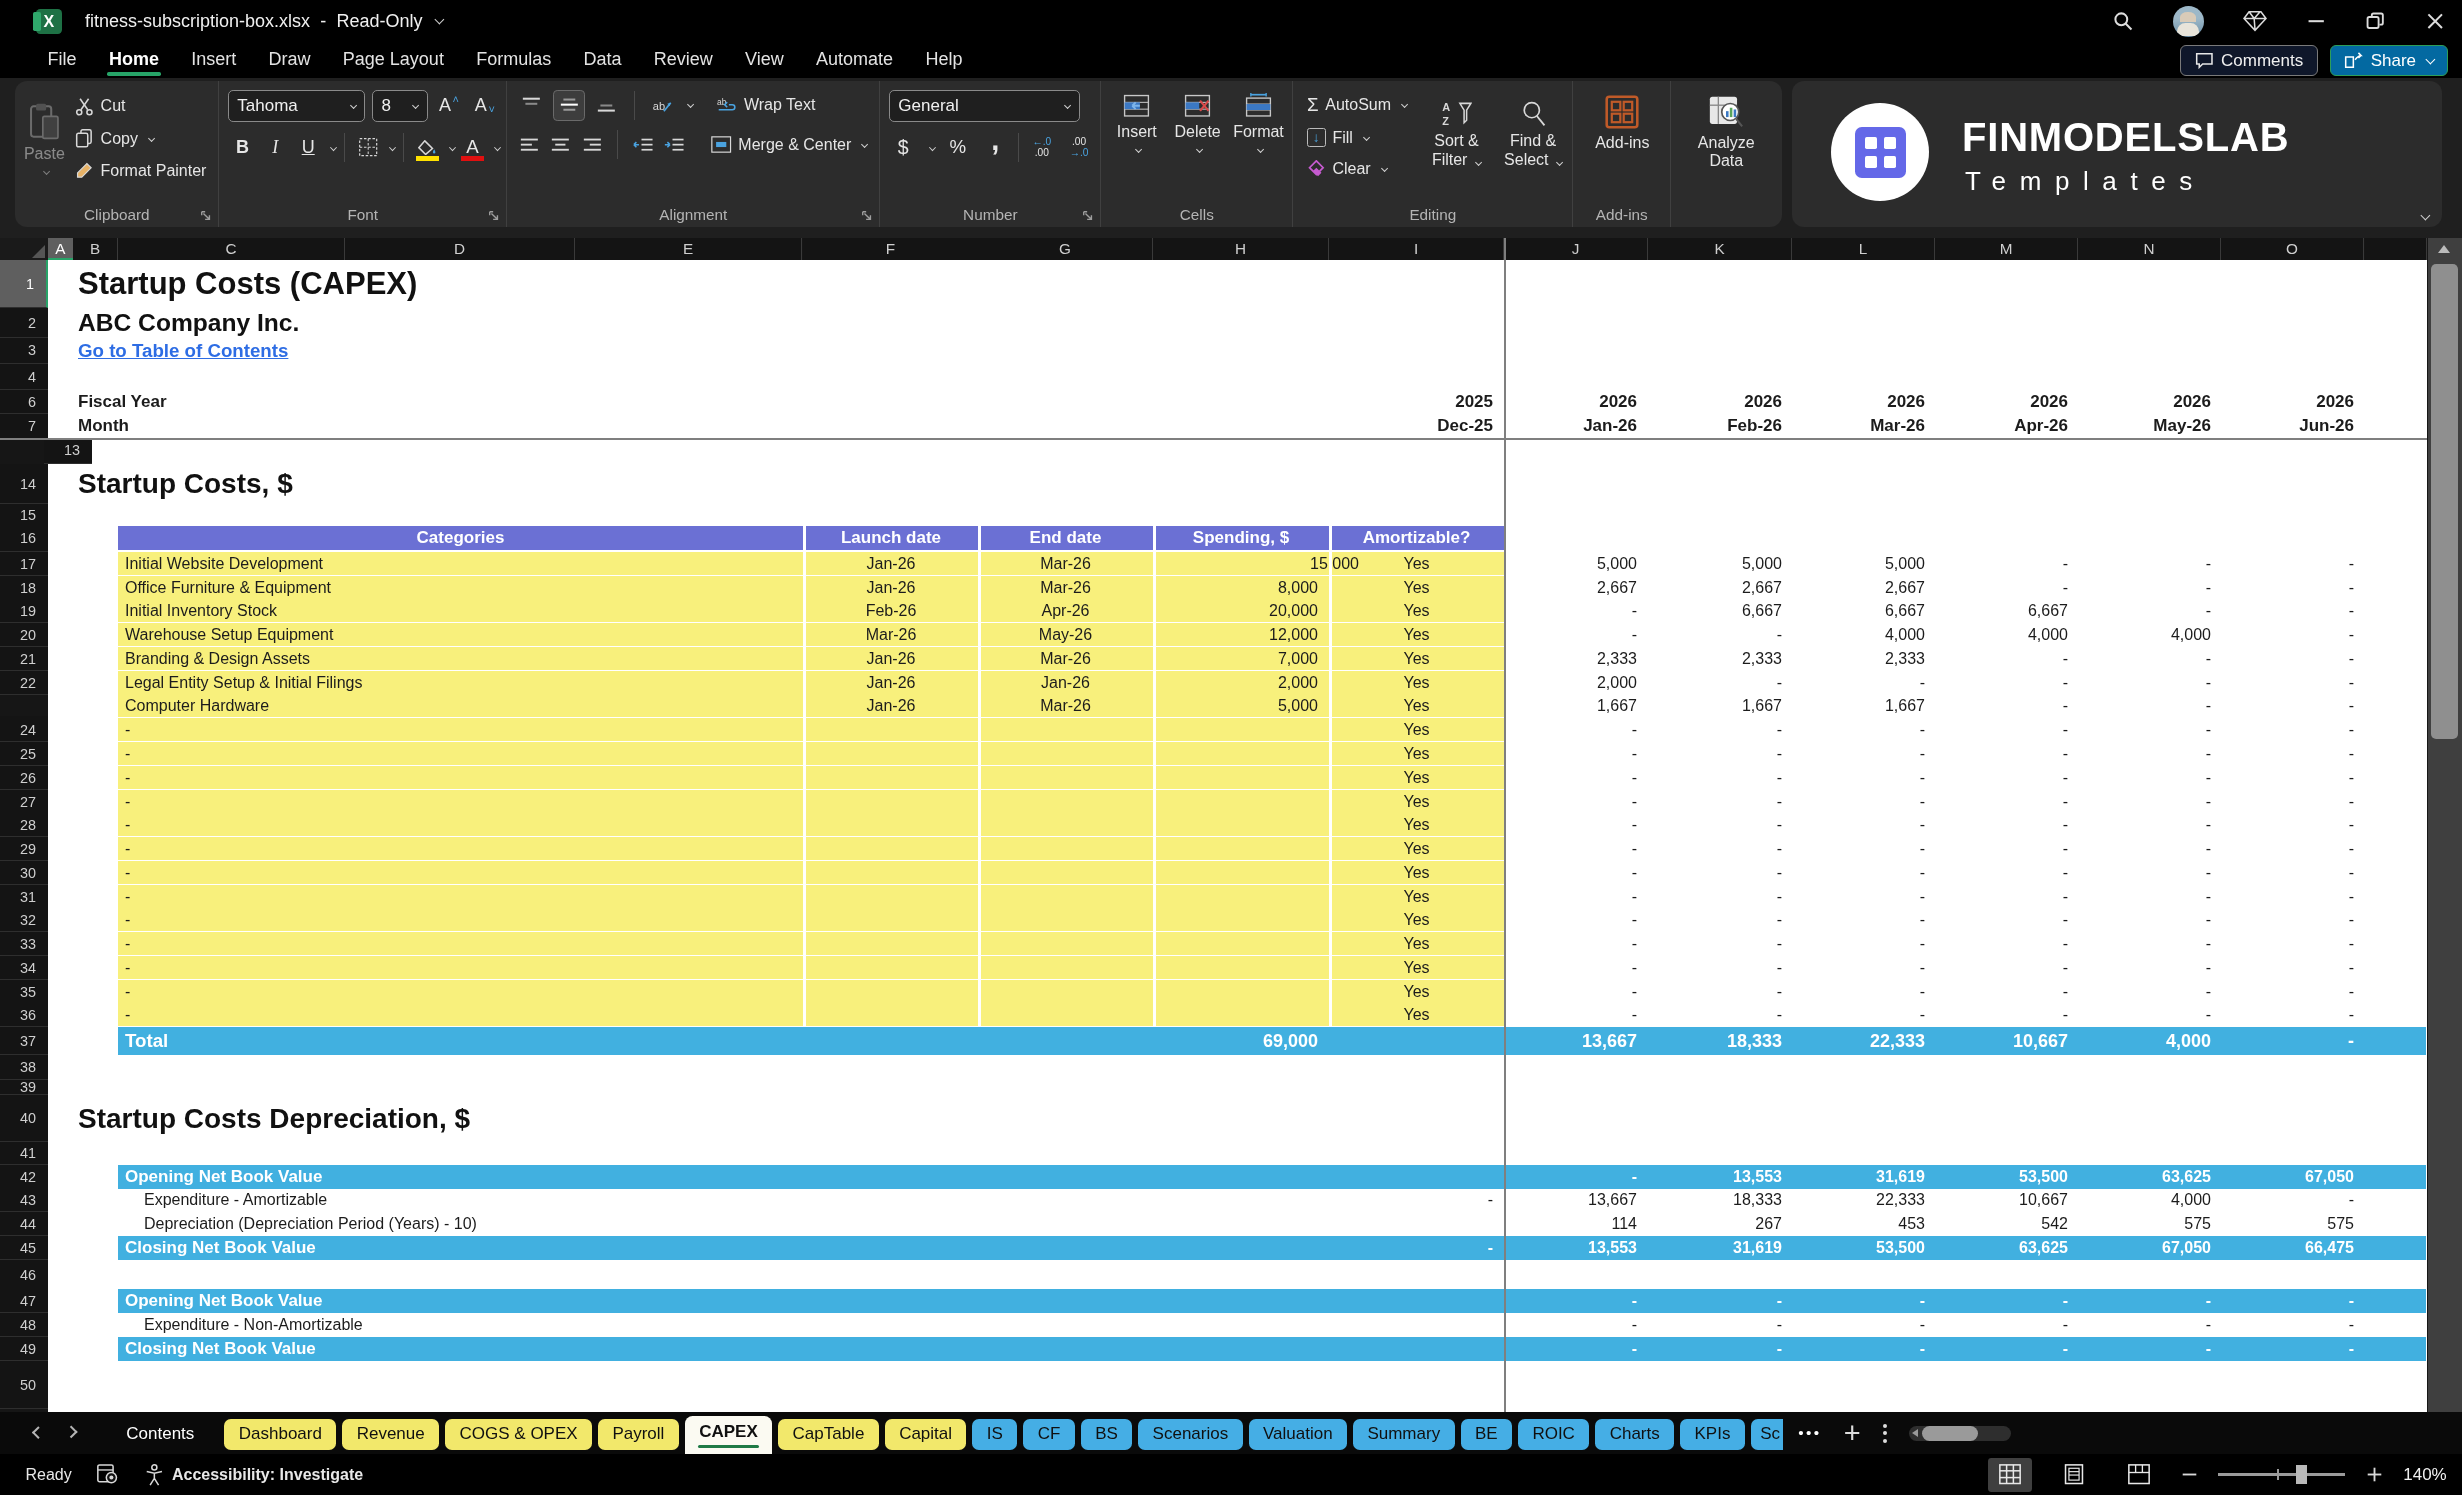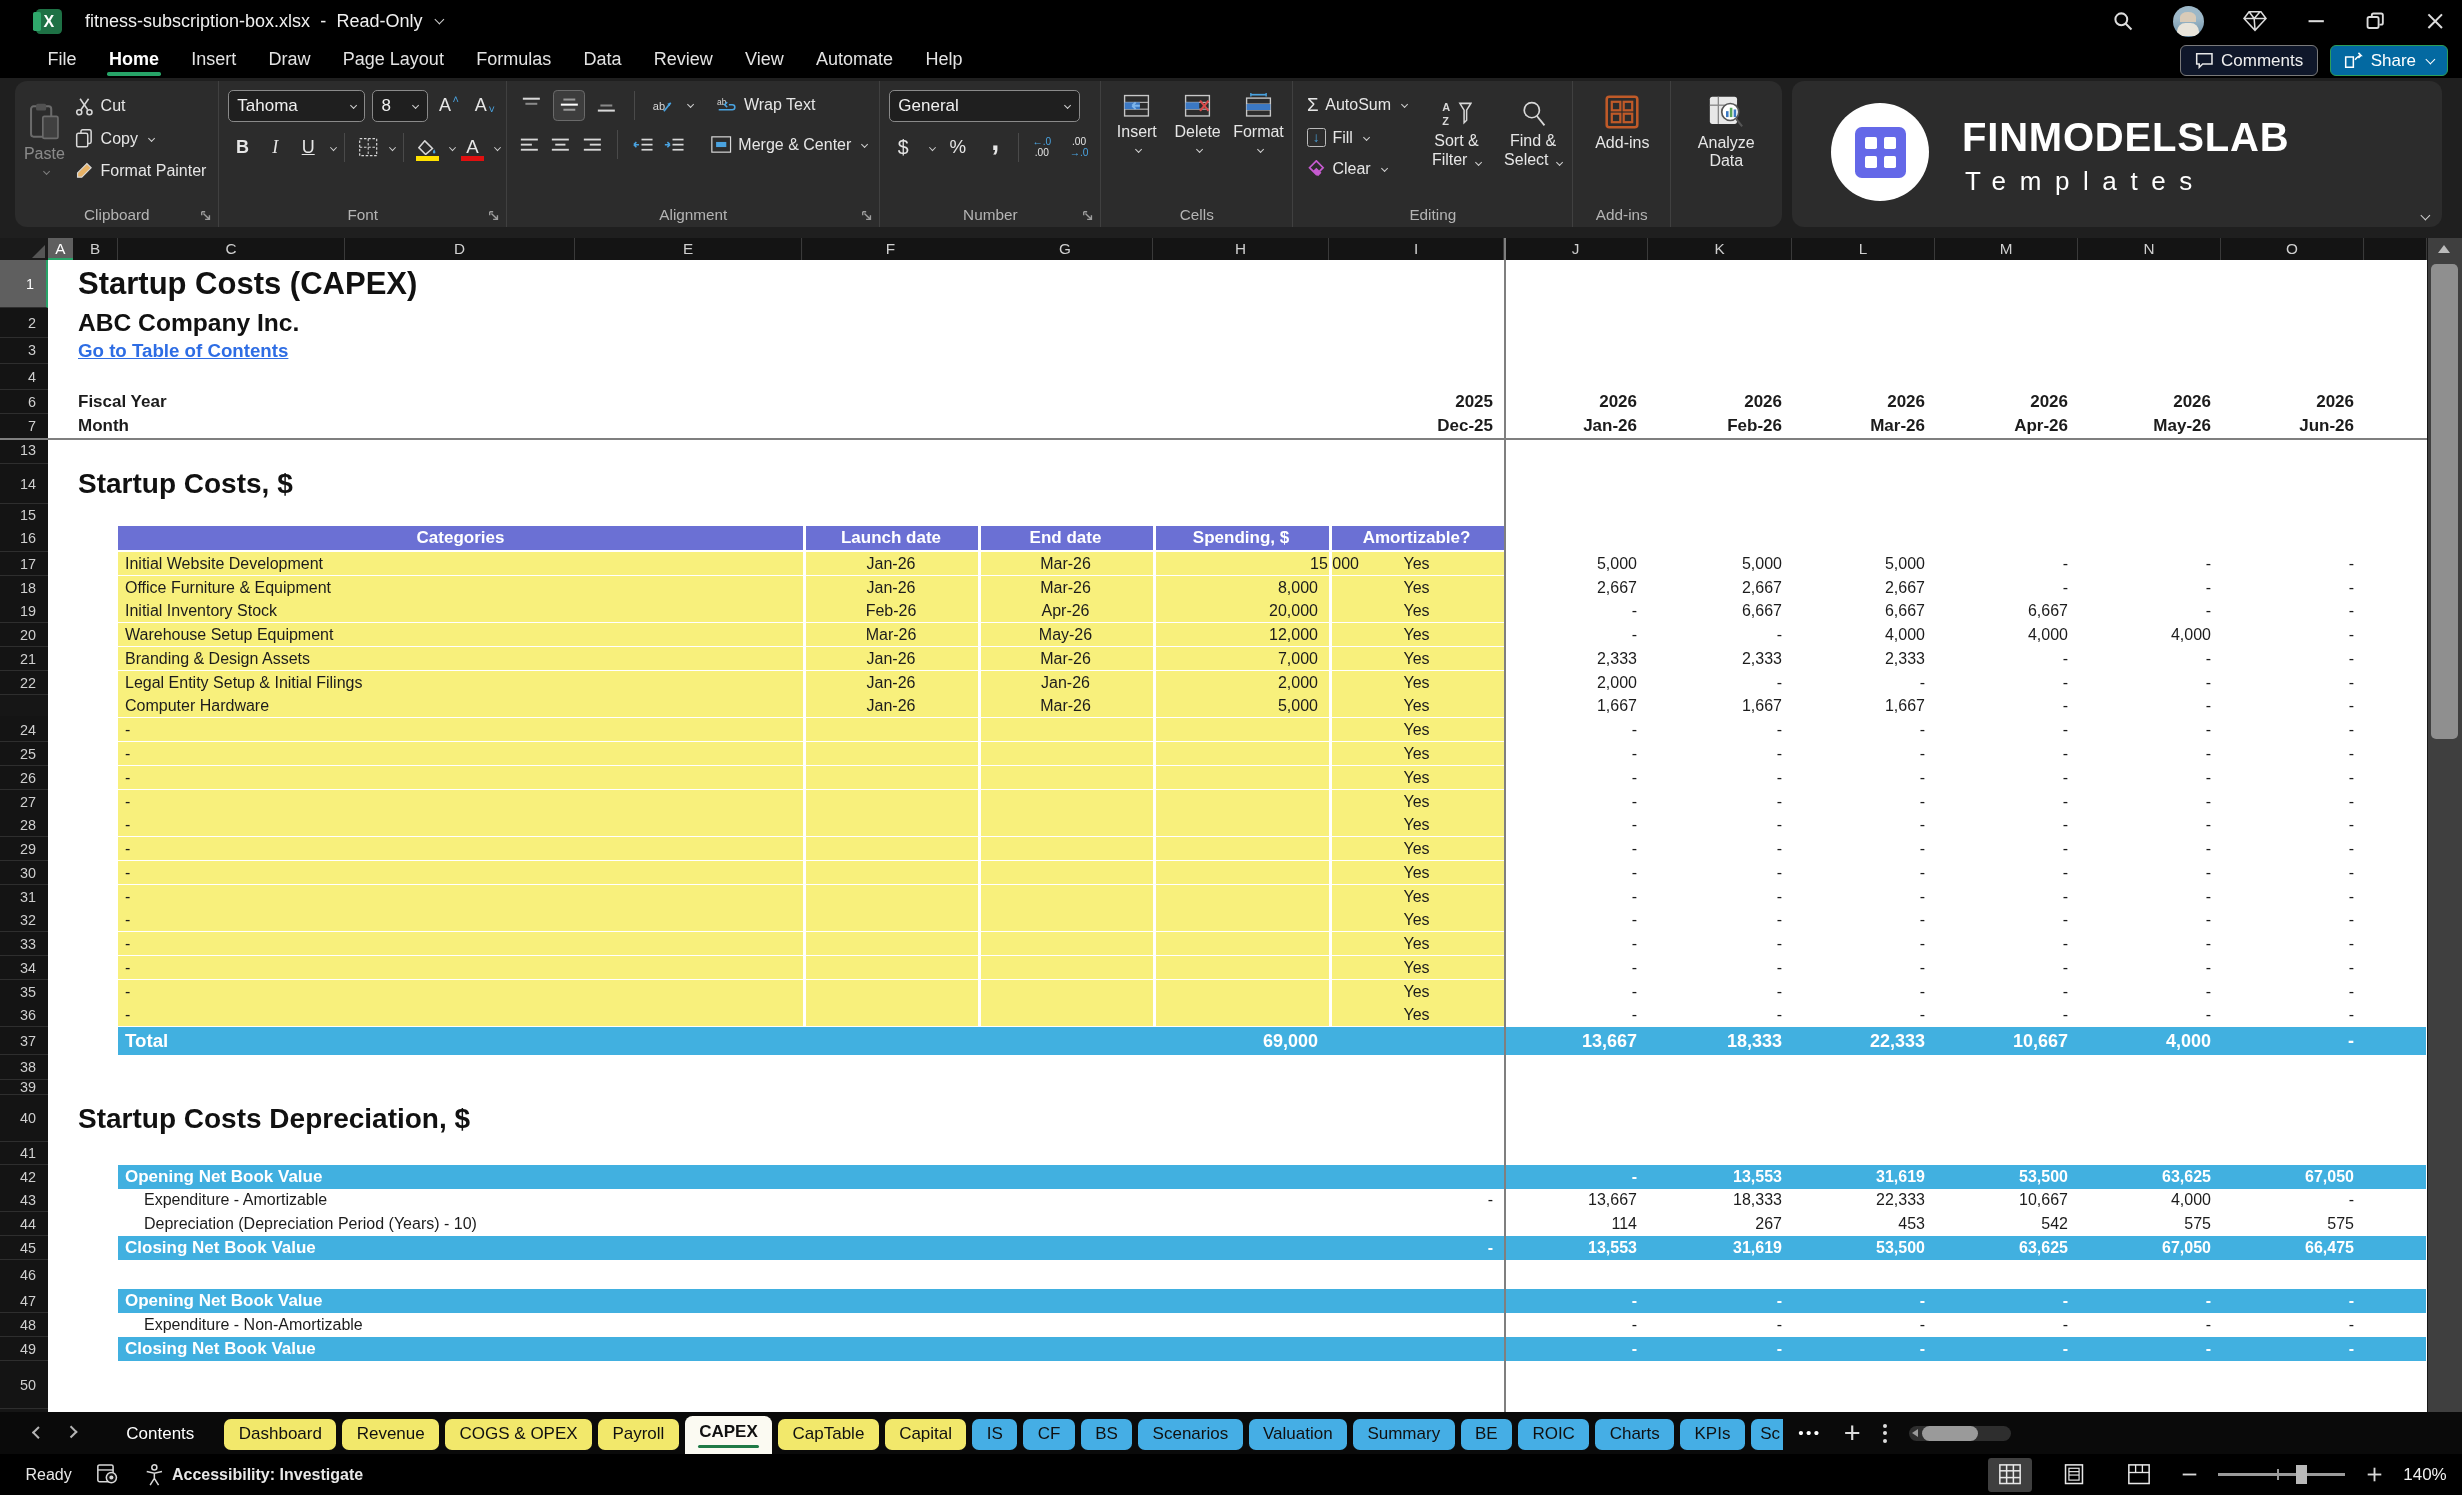--- a/index.html
+++ b/index.html
@@ -558,21 +558,21 @@
       <div class="colhdr" style="left: 1935px; width: 143px;">M</div>
       <div class="colhdr" style="left: 2078px; width: 143px;">N</div>
       <div class="colhdr" style="left: 2221px; width: 143px;">O</div>
       <div class="colhdr" style="left: 2365px; width: 62px;"></div>
       <div class="rowhdr sel" style="top: 22px; height: 48px; line-height: 48px;">1</div>
       <div class="rowhdr" style="top: 70px; height: 30px; line-height: 30px;">2</div>
       <div class="rowhdr" style="top: 100px; height: 25.5px; line-height: 25.5px;">3</div>
       <div class="rowhdr" style="top: 126px; height: 26px; line-height: 26px;">4</div>
       <div class="rowhdr" style="top: 152px; height: 24px; line-height: 24px;">6</div>
       <div class="rowhdr" style="top: 176px; height: 24.6px; line-height: 24.6px;">7</div>
-      <div class="rowhdr" style="top: 200px; height: 25.5px; line-height: 25.5px;">13</div>
+      <div class="rowhdr" style="top: 200px; height: 25.5px; line-height: 25.5px; margin-left: 44px;">13</div>
       <div class="rowhdr" style="top: 226px; height: 40px; line-height: 40px;">14</div>
       <div class="rowhdr" style="top: 266px; height: 23px; line-height: 23px;">15</div>
       <div class="rowhdr" style="top: 288px; height: 25.5px; line-height: 25.5px;">16</div>
       <div class="rowhdr" style="top: 314px; height: 24px; line-height: 24px;">17</div>
       <div class="rowhdr" style="top: 338px; height: 24px; line-height: 24px;">18</div>
       <div class="rowhdr" style="top: 361px; height: 24px; line-height: 24px;">19</div>
       <div class="rowhdr" style="top: 385px; height: 24px; line-height: 24px;">20</div>
       <div class="rowhdr" style="top: 409px; height: 24px; line-height: 24px;">21</div>
       <div class="rowhdr" style="top: 433px; height: 24px; line-height: 24px;">22</div>
       <div class="rowhdr" style="top: 456px; height: 24px; line-height: 24px; margin-top: 22px;">23</div>

